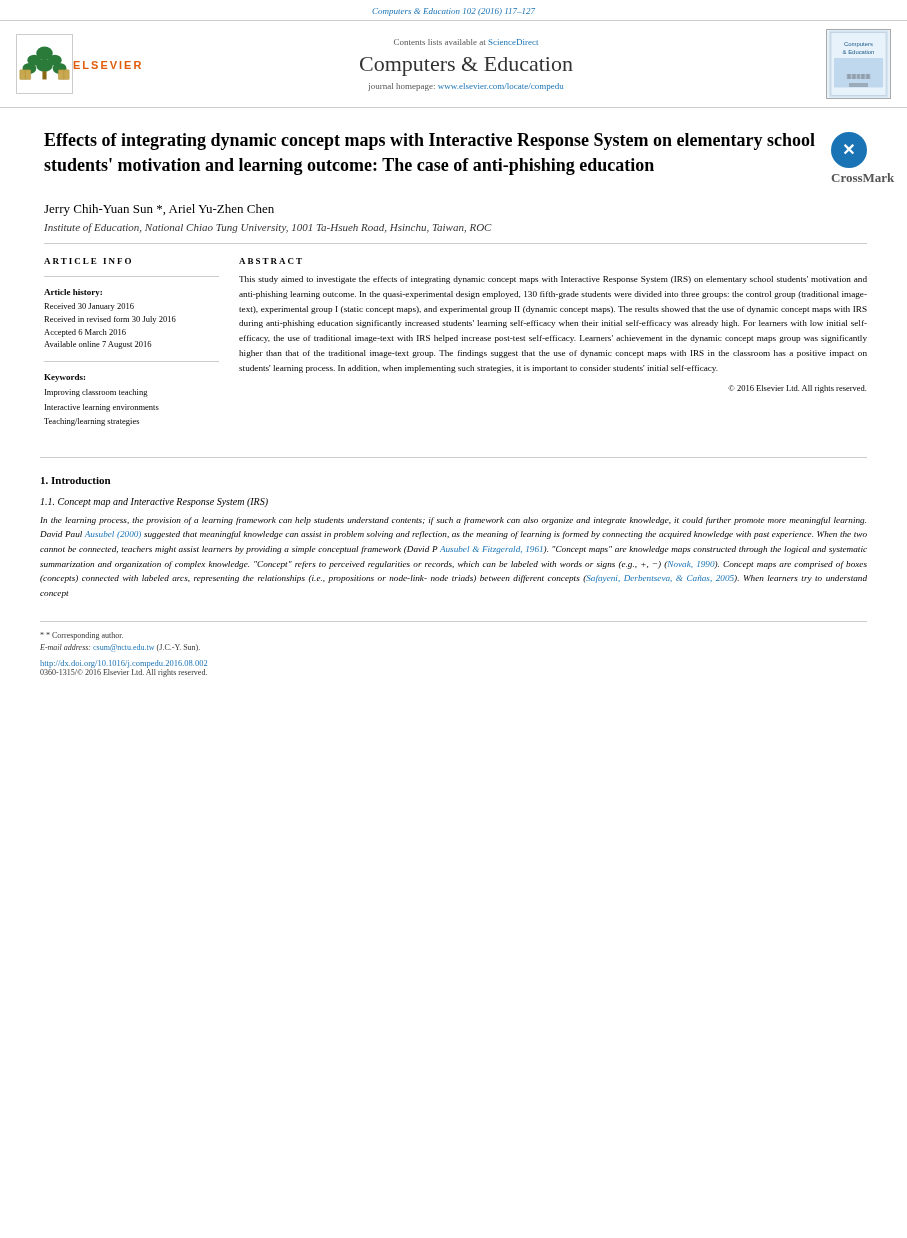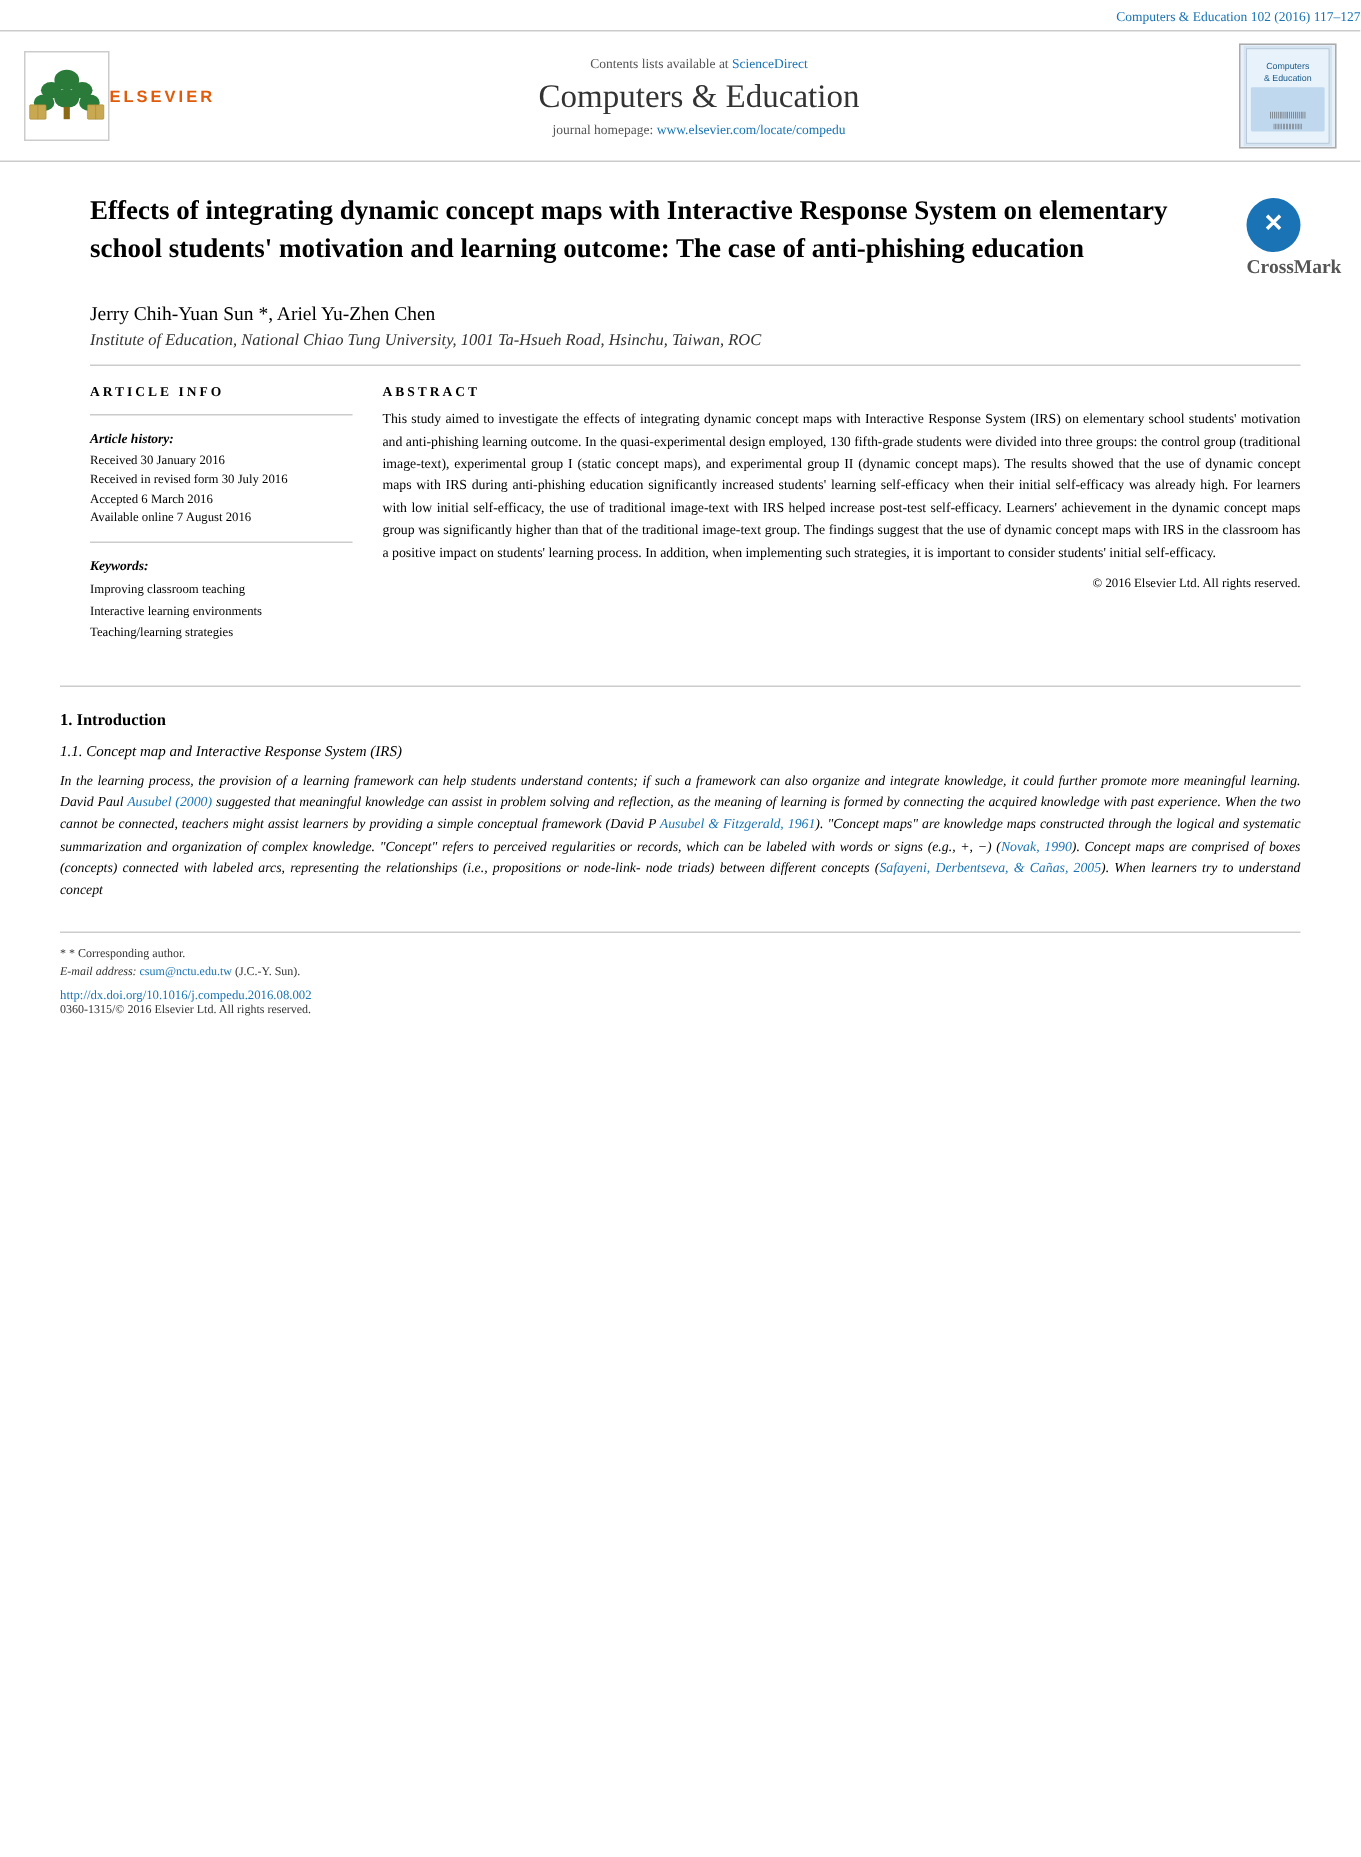--- a/index.html
+++ b/index.html
@@ -7,24 +7,25 @@
       background: #fff;
       font-family: 'Times New Roman', Times, serif;
       font-size: 10px;
       color: #000;
       width: 907px;
       min-height: 1238px;
     }
 
     
     .citation-bar {
-      text-align: right;
+      text-align: center;
       padding: 6px 0 4px;
       font-size: 9px;
       color: #1a73b5;
+      font-style: italic;
     }
 
     
     .journal-header {
       display: flex;
       align-items: center;
       border-top: 1px solid #ccc;
       border-bottom: 1px solid #ccc;
       padding: 8px 16px;
       gap: 10px;
@@ -89,21 +90,21 @@
       align-items: center;
       justify-content: center;
       font-size: 7px;
       color: #555;
       text-align: center;
       padding: 2px;
     }
 
     
     .main-content {
-      padding: 20px 40px 20px 60px;
+      padding: 20px 40px 20px 44px;
     }
 
     
     .article-title {
       font-size: 18px;
       font-weight: bold;
       line-height: 1.4;
       margin-bottom: 14px;
       color: #000;
       display: flex;
@@ -179,21 +180,20 @@
       font-variant: small-caps;
       letter-spacing: 2px;
       color: #000;
       margin-bottom: 6px;
       font-weight: bold;
     }
     .left-col .section-heading {
       font-size: 9px;
     }
     .info-label {
-      font-style: italic;
       font-weight: bold;
       font-size: 9px;
       margin-bottom: 3px;
     }
     .info-text {
       font-size: 8.5px;
       line-height: 1.5;
       color: #000;
       margin-bottom: 8px;
     }

